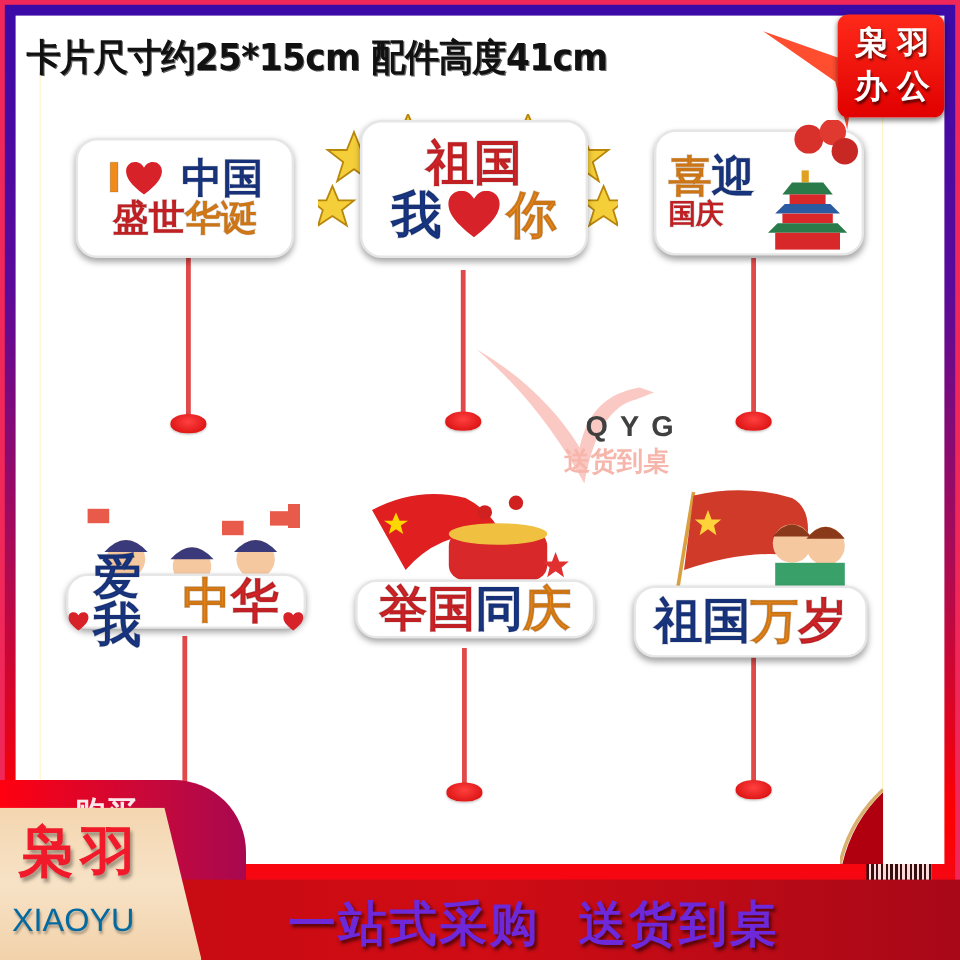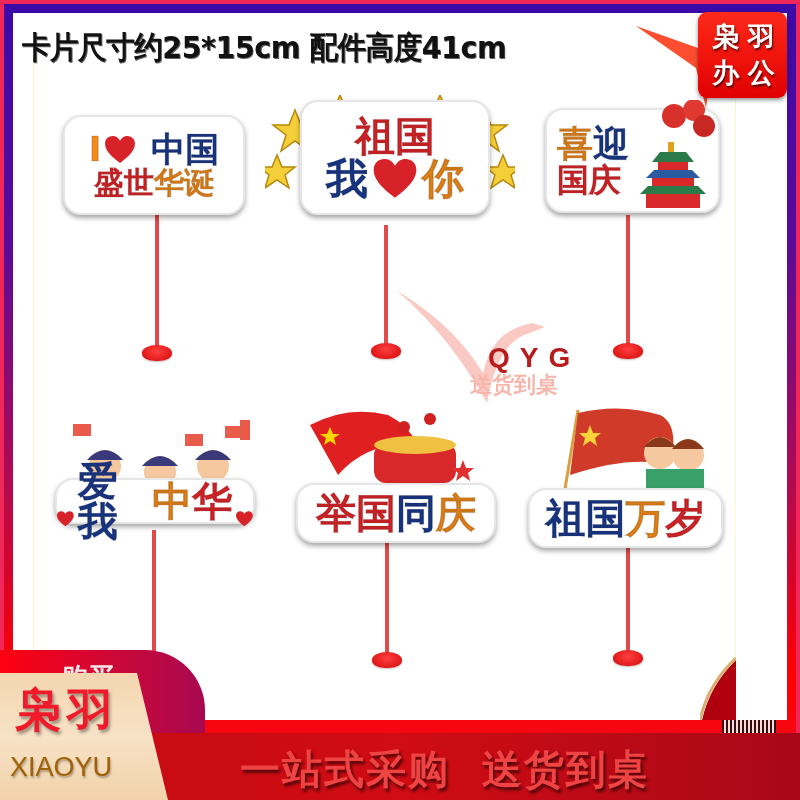--- a/index.html
+++ b/index.html
@@ -31,21 +31,21 @@
     text-shadow: 1px 1px 0 #666;
     transform: scaleX(0.92); transform-origin: left center;
   }
 
   
   .wm-wing {
     position: absolute; left: 395px; top: 283px; width: 160px; height: 120px;
   }
   .wm-letters {
     position: absolute; left: 488px; top: 342px;
-    font-size: 28px; font-weight: bold; color: #b91c1c; letter-spacing: 10px;
+    font-size: 24px; font-weight: bold; color: #404040; letter-spacing: 10px;
     font-family: "Liberation Sans", sans-serif;
   }
   .wm-cn {
     position: absolute; left: 470px; top: 370px;
     font-size: 22px; font-weight: bold; color: #f7b6ac;
   }
 
   
   .corner-arrow { position: absolute; left: 636px; top: 18px; width: 80px; height: 90px; }
 
@@ -98,21 +98,21 @@
     opacity: .85;
   }
 
   
   .bottom-banner {
     position: absolute; left: 0; top: 733px; width: 800px; height: 67px;
     background: linear-gradient(90deg, #c40a12 0%, #d00c14 50%, #a80818 100%);
   }
   .tagline {
     position: absolute; left: 240px; top: 742px;
-    color: #ef4444; font-weight: bold; font-size: 40px; letter-spacing: 2px;
+    color: #6d28d9; font-weight: bold; font-size: 40px; letter-spacing: 2px;
     text-shadow: 2px 3px 3px rgba(0,0,0,.6);
     font-family: "DejaVu Sans", sans-serif;
     white-space: pre;
   }
 
   
   .promo-tab {
     position: absolute; left: 0; top: 650px; width: 205px; height: 90px;
     background: linear-gradient(90deg, #ff0010 0%, #c8083a 60%, #a80850 100%);
     border-top-right-radius: 60px;
@@ -125,21 +125,21 @@
     background: linear-gradient(180deg, #f4d6b0 0%, #f7e2c6 50%, #f2d2aa 100%);
     clip-path: polygon(0 0, 137px 0, 168px 127px, 0 127px);
   }
   .brand-cn {
     position: absolute; left: 15px; top: 680px;
     font-family: "DejaVu Serif", serif; font-weight: bold; font-size: 46px; color: #f01a2a;
     letter-spacing: 6px; text-shadow: 2px 3px 3px rgba(0,0,0,.35);
   }
   .brand-en {
     position: absolute; left: 10px; top: 752px;
-    font-family: "Liberation Sans", sans-serif; font-size: 27px; color: #a16207;
+    font-family: "Liberation Sans", sans-serif; font-size: 27px; color: #0369a1;
     text-shadow: 1px 2px 2px rgba(0,0,0,.3);
   }
 
   .deco-red-curve {
     position: absolute; left: 700px; top: 640px; width: 36px; height: 80px;
   }
 </style>
 </head>
 <body>
 
@@ -213,21 +213,21 @@
 </div>
 
 <div class="product">
   <div class="stick" style="left:626px;top:215px;height:135px;"></div>
   <div class="base" style="left:613px;top:343px;"></div>
   <div class="sign" style="left:545px;top:108px;width:175px;height:105px;align-items:flex-start;padding-left:10px;">
     <div class="line" style="font-size:36px;">
       <span class="char c-orange">喜</span>
       <span class="char c-blue">迎</span>
     </div>
-    <div class="line" style="font-size:32px;margin-top:2px;">
+    <div class="line" style="font-size:23px;margin-top:2px;">
       <span class="char c-red">国庆</span>
     </div>
   </div>
   <svg class="star-deco" style="left:660px;top:100px;width:58px;height:50px;" viewBox="0 0 58 50">
     <circle cx="14" cy="16" r="12" fill="#d8302a"></circle>
       <circle cx="34" cy="10" r="11" fill="#e03a30"></circle>
       <circle cx="44" cy="26" r="11" fill="#c82824"></circle>
   </svg>
   <svg class="star-deco" style="left:638px;top:140px;width:70px;height:70px;" viewBox="0 0 70 70">
     <rect x="30" y="2" width="6" height="10" fill="#e0a020"></rect>
@@ -274,21 +274,21 @@
     <path d="M2 20 Q40 0 80 10 Q100 20 110 40 Q60 35 30 70 Z" fill="#e02020"></path>
     <polygon points="22,22 25,29 32,29 26,33 28,40 22,36 16,40 18,33 12,29 19,29" fill="#ffd700"></polygon>
     <rect x="66" y="38" width="82" height="40" rx="12" fill="#d8282a"></rect>
     <ellipse cx="107" cy="40" rx="41" ry="9" fill="#f0c040"></ellipse>
     <circle cx="96" cy="22" r="6" fill="#d02020"></circle>
       <circle cx="122" cy="14" r="6" fill="#d02020"></circle>
     <polygon points="155,55 158,63 166,63 160,68 162,76 155,71 148,76 150,68 144,63 152,63" fill="#e03030"></polygon>
   </svg>
   <div class="stick" style="left:385px;top:540px;height:120px;"></div>
   <div class="base" style="left:372px;top:652px;"></div>
-  <div class="sign" style="left:296px;top:483px;width:200px;height:60px;">
+  <div class="sign" style="left:296px;top:483px;width:200px;height:49px;">
     <div class="line" style="font-size:40px;">
       <span class="char c-red">举国</span>
       <span class="char c-blue">同</span>
       <span class="char c-orange">庆</span>
     </div>
   </div>
 </div>
 
 <div class="product">
   <svg class="star-deco" style="left:560px;top:405px;width:160px;height:95px;" viewBox="0 0 160 95">

